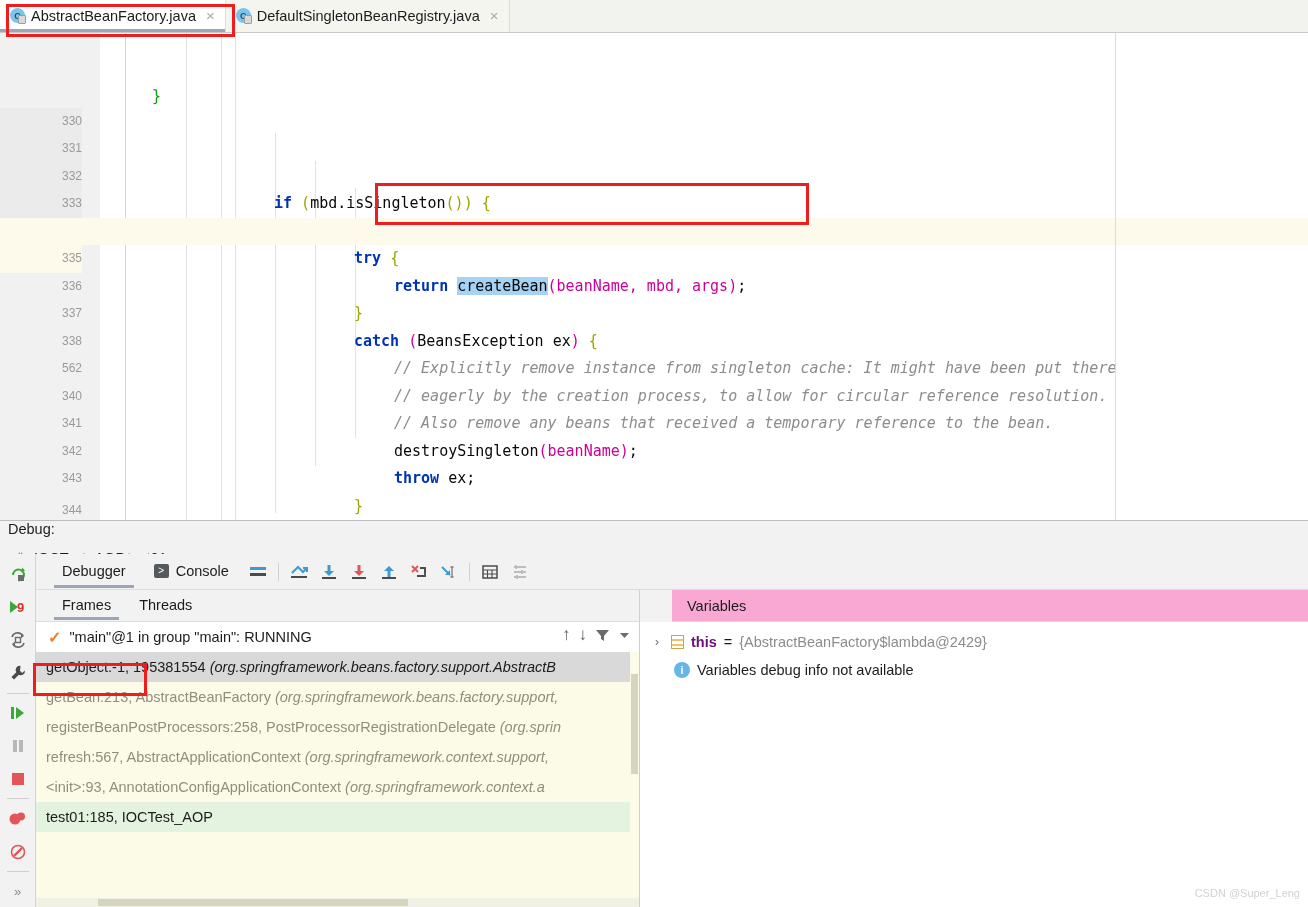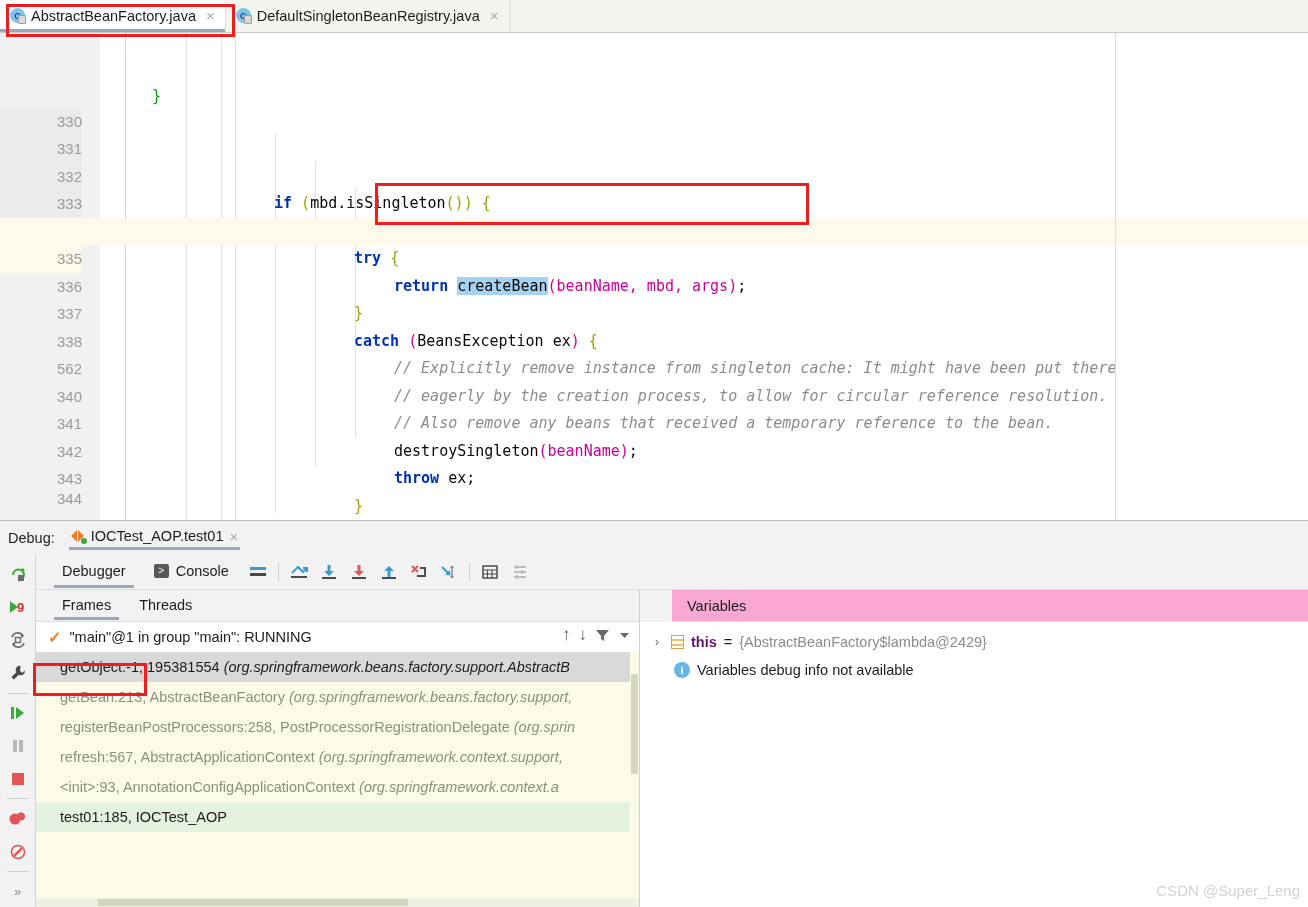--- a/index.html
+++ b/index.html
@@ -71,21 +71,21 @@
   .crow {
     position:absolute; left:0; width:1308px; height:27.5px;
     font-family:"DejaVu Sans Mono", monospace;
     font-size:15px;
     line-height:27.5px;
     white-space:pre;
     color:#080808;
   }
   .crow .ln {
     position:absolute; left:0; width:82px; text-align:right;
-    color:#9a9a9a; font-family:"Liberation Sans", sans-serif; font-size:15px;
+    color:#9a9a9a; font-family:"Liberation Sans", sans-serif; font-size:12px;
   }
   .crow .code { position:absolute; left:152px; }
   .crow.hl { background:#fdfaec; }
   .crow.hl .ln { background:#fdfaec; }
   .crow .ln.shaded { background:#ebebeb; }
 
   
   .kw  { color:#0033b3; font-weight:600; }
   .cmt { color:#8c8c8c; font-style:italic; }
   .par { color:#cc0099; }
@@ -106,22 +106,22 @@
     position:absolute; border:3px solid #ef1d1d; pointer-events:none; z-index:30;
   }
 
   
   #debugwin {
     position:absolute; left:0; top:520px; width:1308px; height:387px;
     background:#f2f2f2; border-top:1px solid #bfbfbf;
   }
   #debug-title {
     position:absolute; left:0; top:0; width:1308px; height:33px;
-    display:flex; align-items:center; gap:10px; padding-left:8px;
-    background:#f2f2f2; font-size:14.5px; color:#1c1c1c;
+    display:flex; align-items:flex-start; gap:10px; padding-left:8px;
+    background:#f2f2f2; font-size:14.5px; color:#1c1c1c;flex-direction:column;
   }
   #debug-title .lbl { color:#1c1c1c; }
   #debug-run-tab {
     display:flex; align-items:center; gap:6px; padding:2px 6px 5px 6px;
     position:relative;
   }
   #debug-run-tab::after{
     content:""; position:absolute; left:4px; right:4px; bottom:0; height:3px;
     background:#9aa7b8;
   }
@@ -191,21 +191,21 @@
   }
   #thread-row .check { color:#f07c28; font-size:16px; font-weight:bold; }
   #thread-actions { position:absolute; right:8px; top:3px; display:flex; gap:8px; align-items:center; color:#5a5a5a; }
 
   
   #frames-list {
     position:absolute; left:36px; top:131px; width:603px; height:256px;
     background:#fbfbe8; overflow:hidden;
   }
   .frame {
-    height:30px; line-height:30px; padding-left:24px; white-space:nowrap;
+    height:30px; line-height:30px; padding-left:10px; white-space:nowrap;
     font-size:14.5px; color:#8f8f7e; overflow:hidden;
   }
   .frame.current { background:#d9d9d9; color:#1c1c1c; }
   .frame.test    { background:#e4f2e0; color:#1c1c1c; }
   .frame .it { font-style:italic; }
   #frames-scroll {
     position:absolute; right:0; top:0; width:9px; height:256px; background:#fbfbe8;
   }
   #frames-scroll .thumb { position:absolute; left:1px; top:22px; width:7px; height:100px; background:#d5d5c0; }
   #frames-hscroll {
@@ -234,21 +234,21 @@
   .vname { color:#660e7a; font-weight:600; }
   .veq   { color:#1c1c1c; }
   .vval  { color:#8c8c8c; }
   .vtext { color:#1c1c1c; }
 
   
   #panel-divider { position:absolute; left:639px; top:69px; width:1px; height:318px; background:#cfcfcf; }
 
   
   #watermark {
-    position:absolute; right:8px; bottom:8px; font-size:15px; color:#d2d2d2;
+    position:absolute; right:8px; bottom:8px; font-size:11px; color:#d2d2d2;
     font-family:"Liberation Sans", sans-serif;
   }
 
   svg { display:block; }
 </style>
 </head>
 <body>
 
 <div id="tabbar">
   <div class="tab active">
@@ -343,21 +343,21 @@
   <div class="crow" style="top:377px;">
     <span class="ln">342</span>
     <span class="code" style="left:394px;"><span class="kw">throw</span> <span class="plain">ex;</span></span>
   </div>
 
   <div class="crow" style="top:404.5px;">
     <span class="ln">343</span>
     <span class="code" style="left:354px;"><span class="brc">}</span></span>
   </div>
 
-  <div class="crow" style="top:424px;">
+  <div class="crow" style="top:436px;">
     <span class="ln">344</span>
     
   </div>
 
   <div class="crow" style="top:459.5px;">
     
     
   </div>
 
   <svg style="position:absolute;left:96px;top:0;width:20px;height:487px;">

